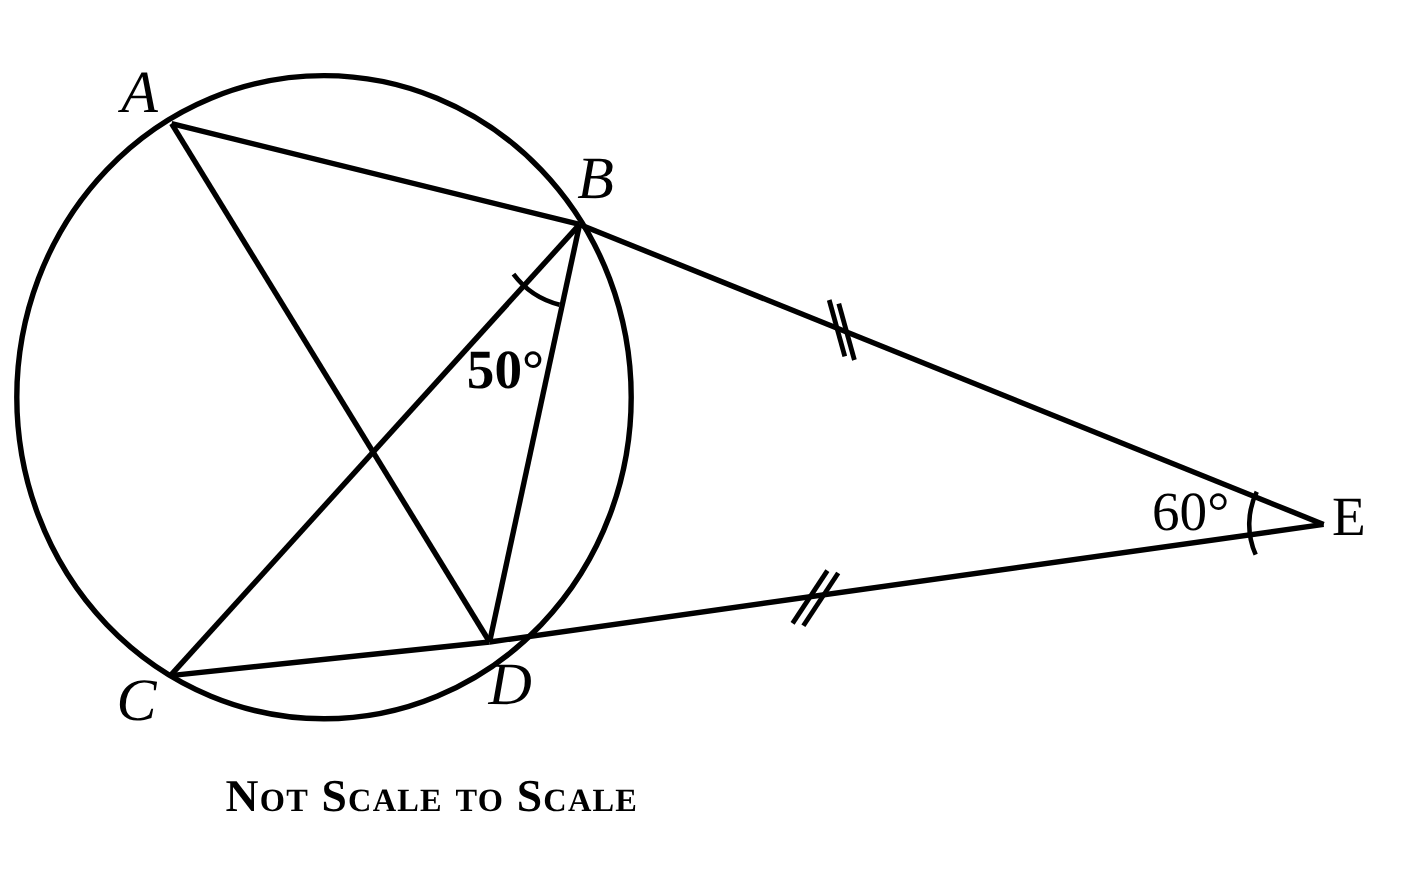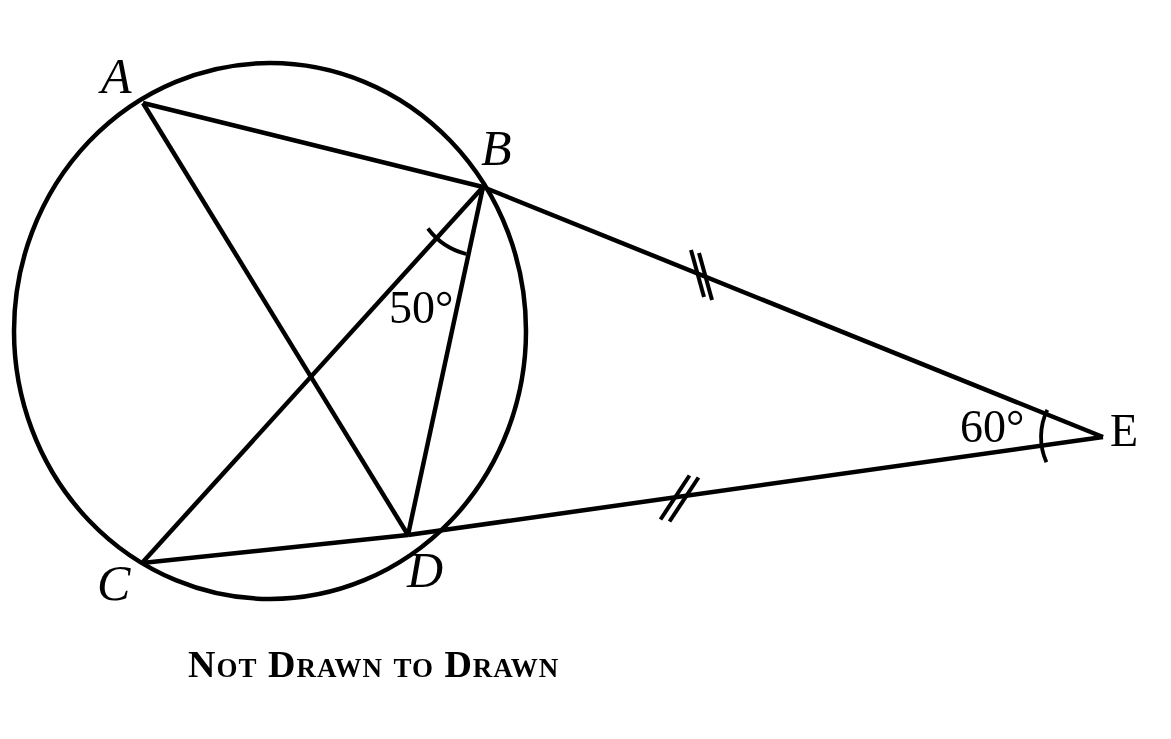--- a/index.html
+++ b/index.html
@@ -63,19 +63,19 @@
   <span class="lbl pt" style="left:101px;top:51px;">A</span>
 
   <span class="lbl pt" style="left:481px;top:123px;">B</span>
 
   <span class="lbl pt" style="left:97px;top:558px;">C</span>
 
   <span class="lbl pt" style="left:407px;top:545px;">D</span>
 
   <span class="lbl pt-upright" style="left:1110px;top:408px;">E</span>
 
-  <span class="lbl ang" style="left:389px;top:285px;">50°</span>
+  <span class="lbl ang" style="left:389px;top:285px;font-weight:bold;">50°</span>
 
   <span class="lbl ang" style="left:960px;top:404px;">60°</span>
 
-  <span class="lbl note" style="left:188px;top:645px;">Not Drawn to Drawn</span>
+  <span class="lbl note" style="left:188px;top:645px;">Not Scale to Scale</span>
 
 </div>
 
 </body></html>

